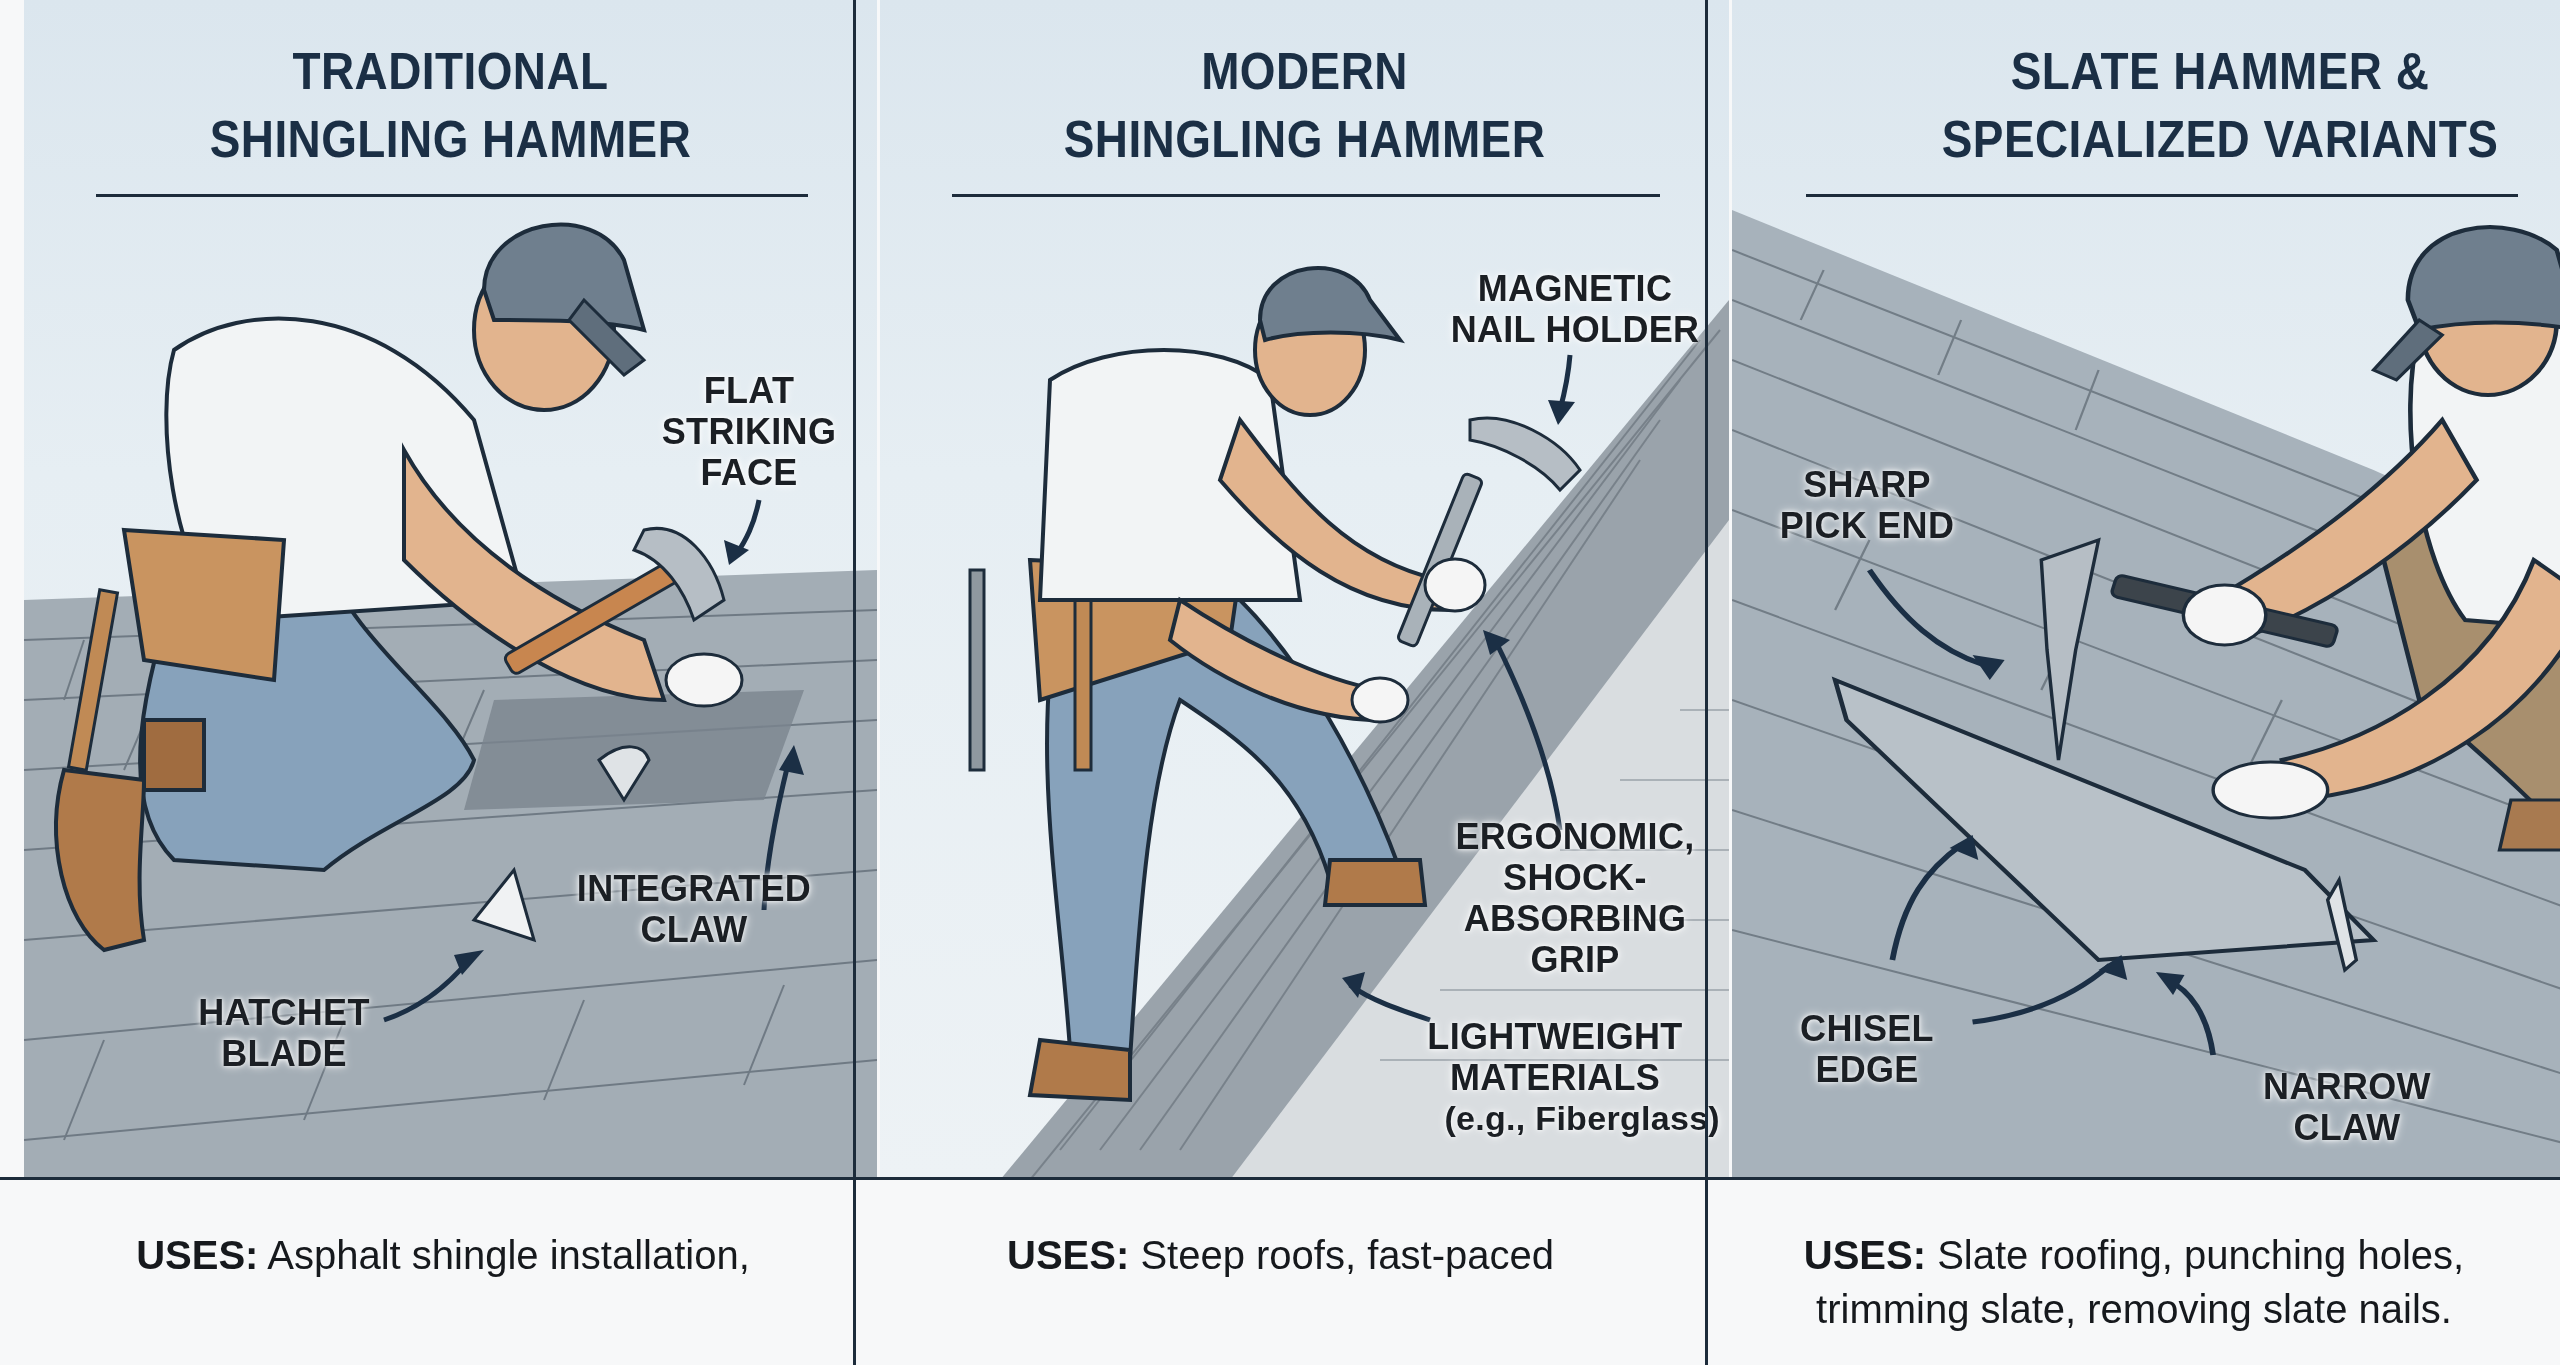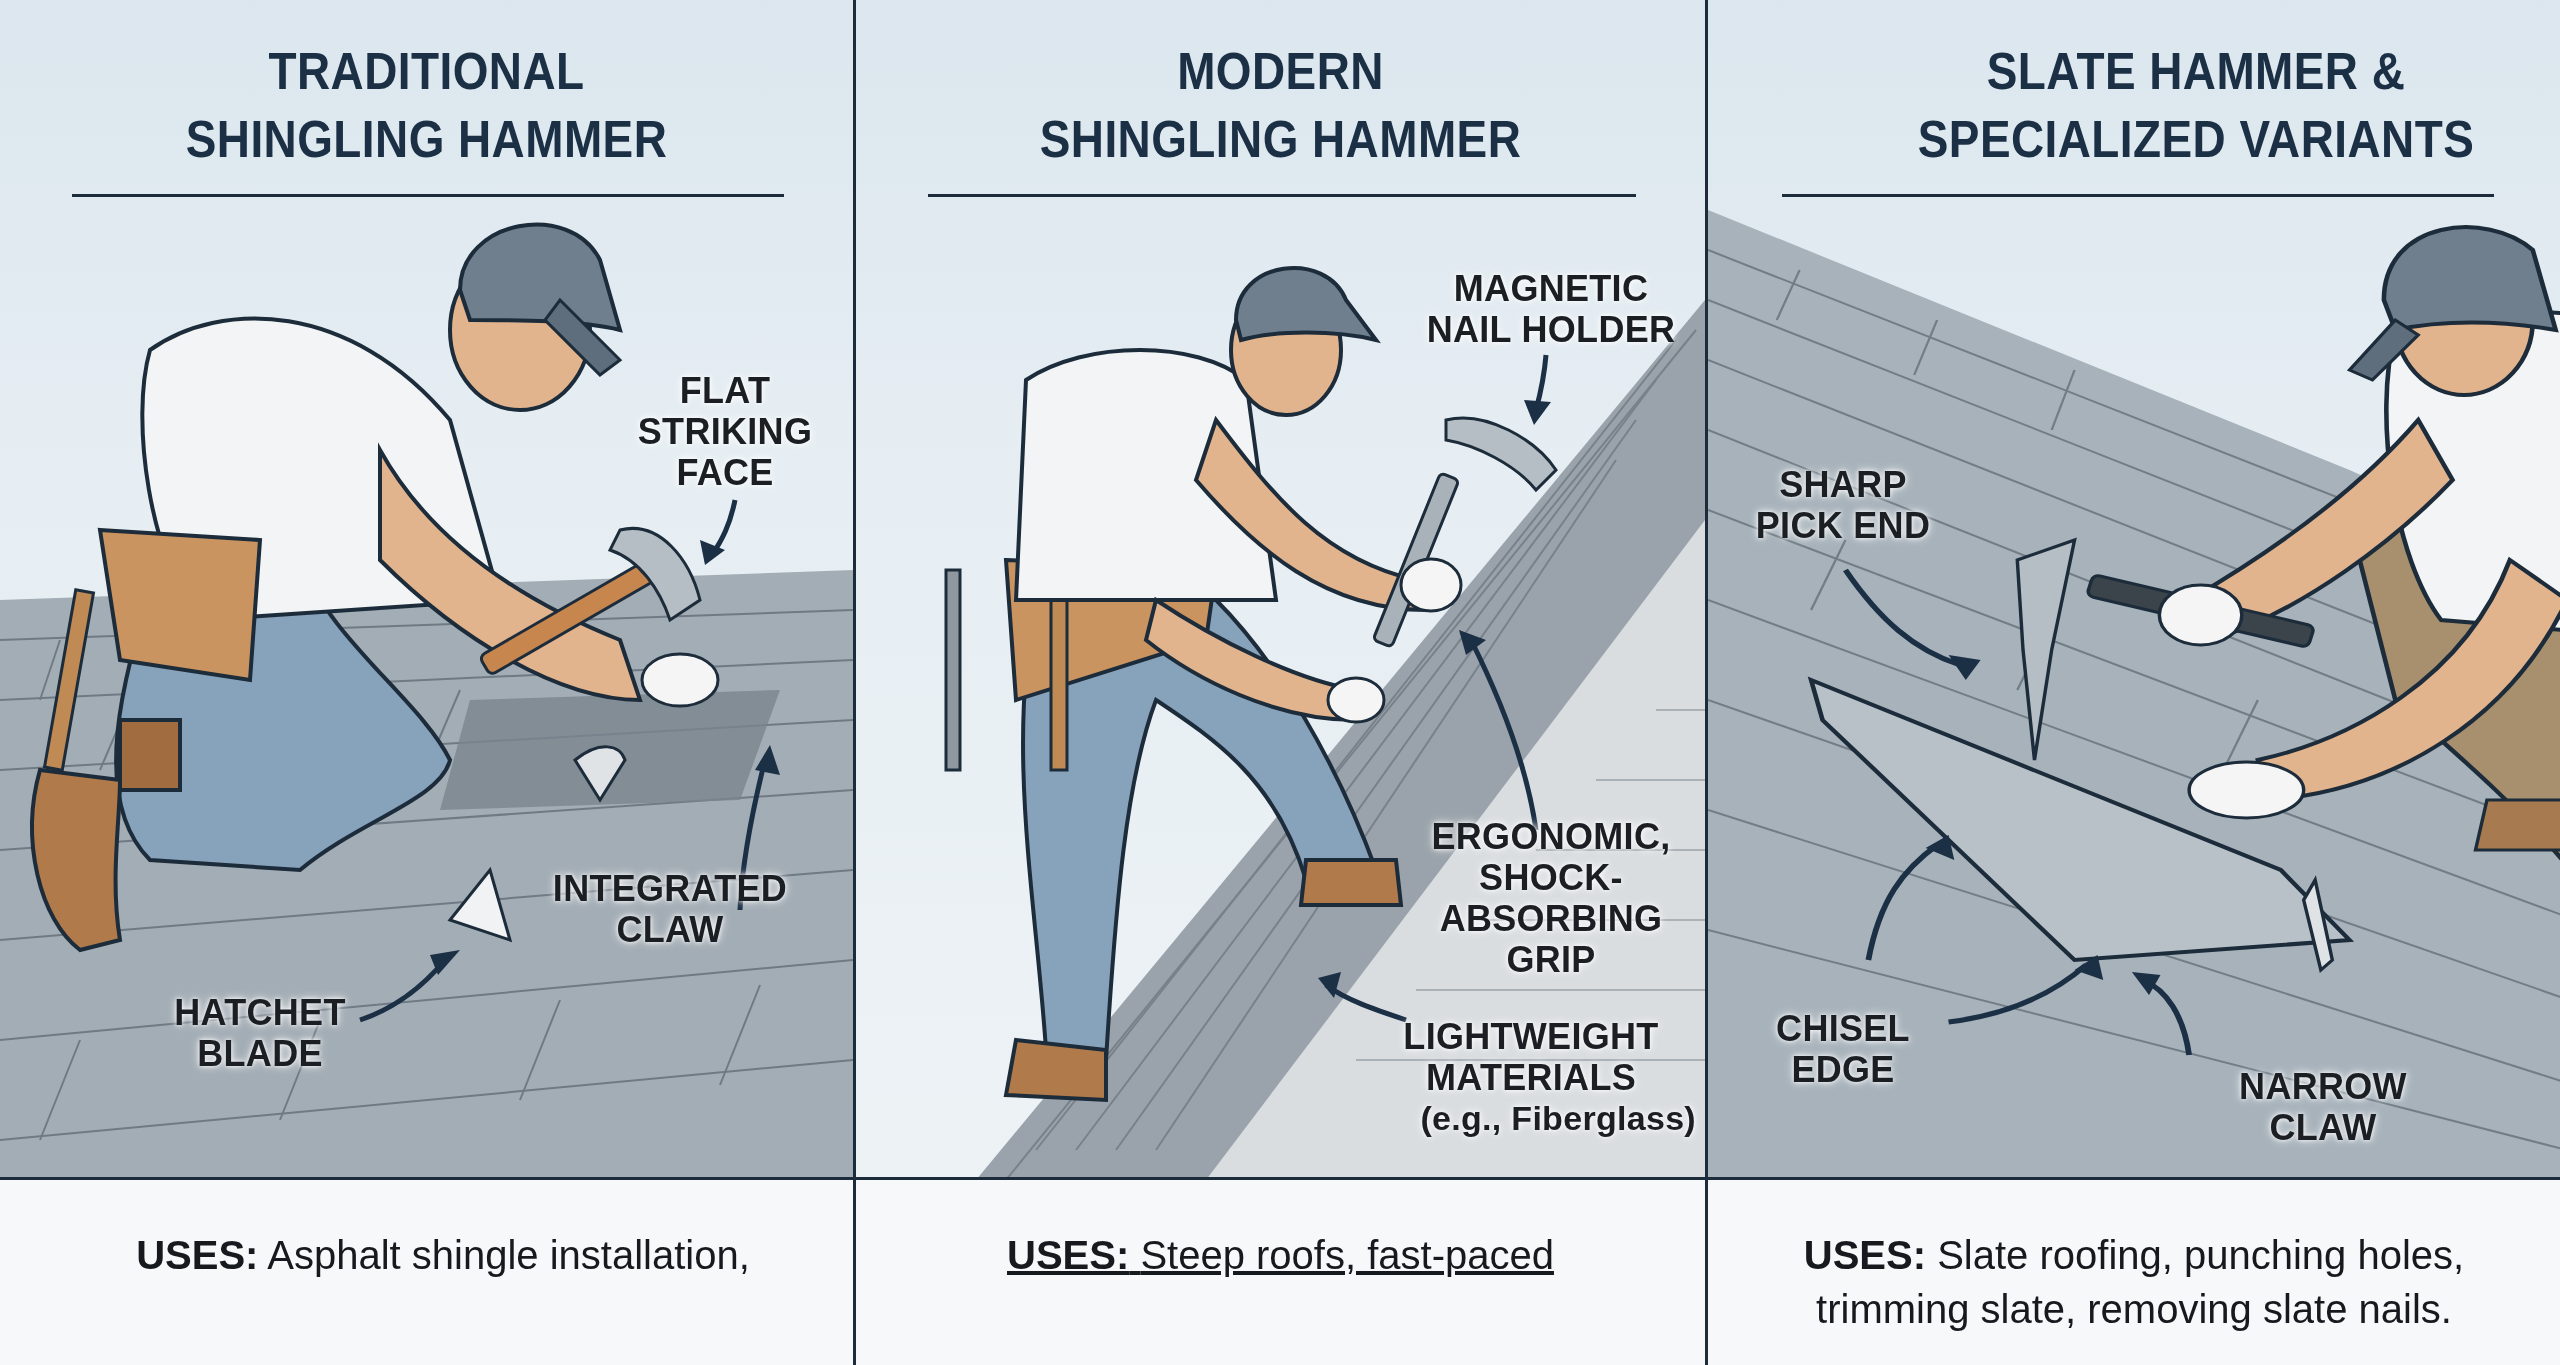--- a/index.html
+++ b/index.html
@@ -1,20 +1,20 @@
 <!DOCTYPE html>
 <html><head>
 <meta charset="utf-8">
 <style>
   * { margin: 0; padding: 0; box-sizing: border-box; }
   html, body { width: 2560px; height: 1365px; overflow: hidden; background: #f7f8f9; }
   body { font-family: "Liberation Sans", "DejaVu Sans", sans-serif; position: relative; }
 
   .panel { position: absolute; top: 0; height: 1180px; overflow: hidden;
-           background: linear-gradient(180deg, #dbe6ee 0%, #e6eef3 40%, #edf2f5 100%); }
+           background: linear-gradient(180deg, #dbe6ee 0%, #e6eef3 40%, #edf2f5 100%); margin-left: 24px; }
   .p1 { left: 0; width: 853px; }
   .p2 { left: 856px; width: 849px; }
   .p3 { left: 1708px; width: 976px; }
 
   .vdiv { position: absolute; top: 0; height: 1365px; width: 3px; background: #1d2c3b; }
   .hdiv { position: absolute; left: 0; top: 1177px; width: 2560px; height: 3px; background: #1d2c3b; }
 
   .title { position: absolute; top: 38px; left: 0; width: 100%; text-align: center;
            color: #1b2f45; font-weight: 700; font-size: 51px; line-height: 68px;
            letter-spacing: 0.5px; transform: scaleX(0.9); }
@@ -279,19 +279,19 @@
   </div>
 </div>
 
 <div class="vdiv" style="left:853px;"></div>
 <div class="vdiv" style="left:1705px;"></div>
 <div class="hdiv"></div>
 
 <div class="uses" style="left:0;width:853px;padding-left:33px;">
   <span class="line"><b>USES:</b> <span>Asphalt shingle installation,</span></span>
 </div>
-<div class="uses" style="left:856px;width:849px;text-decoration:underline;">
+<div class="uses" style="left:856px;width:849px;">
   <span class="line"><b>USES:</b> <span>Steep roofs, fast-paced</span></span>
 </div>
 <div class="uses" style="left:1708px;width:852px;">
   <span class="line"><b>USES:</b> <span>Slate roofing, punching holes,</span></span>
   <span class="line">trimming slate, removing slate nails.</span>
 </div>
 
 </body></html>

